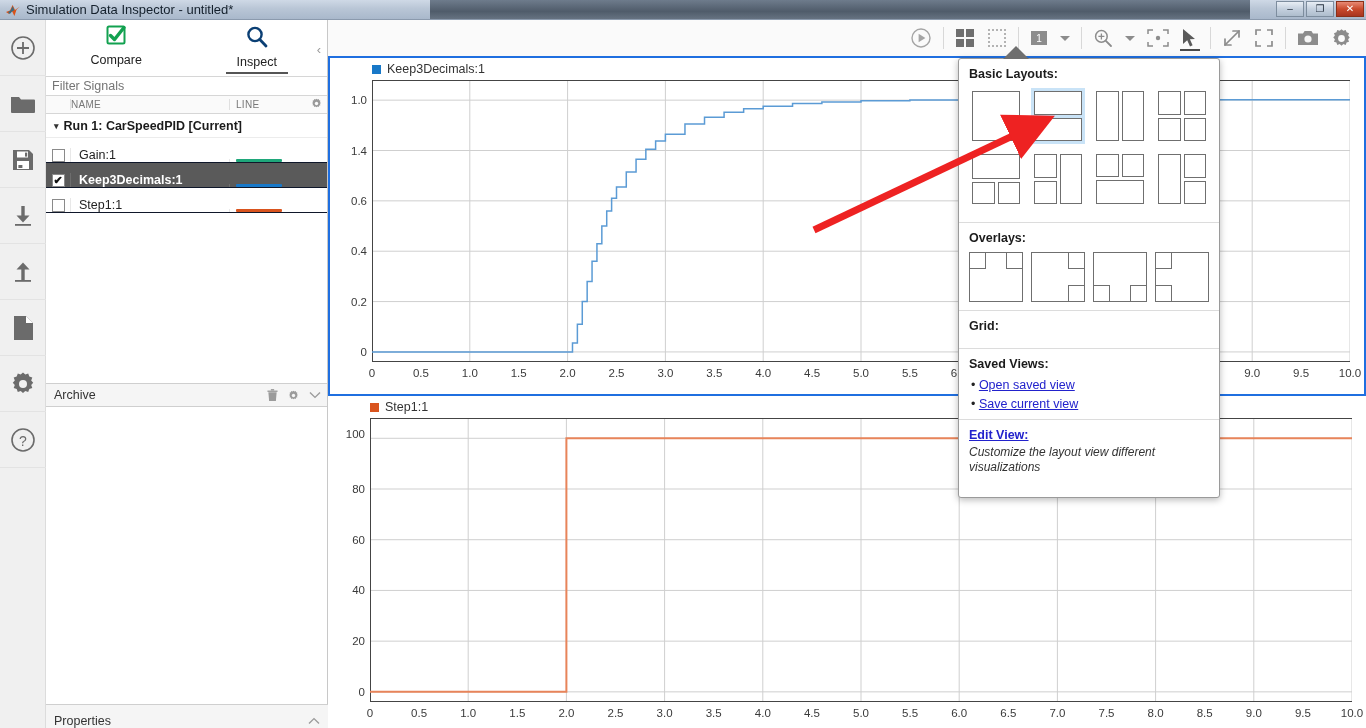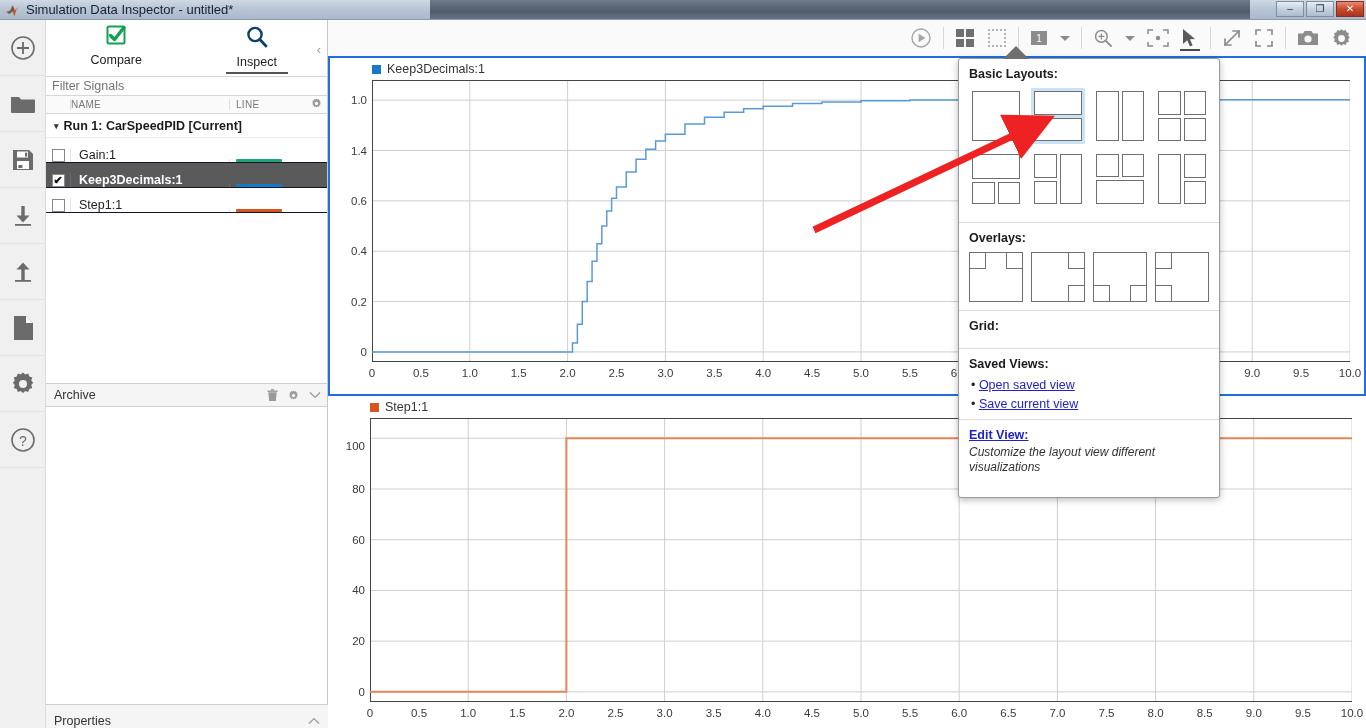--- a/index.html
+++ b/index.html
@@ -565,21 +565,21 @@
           <line x1="0" x2="982" y1="0.5" y2="0.5" stroke="#444" stroke-width="1"></line>
           <line x1="0.5" x2="0.5" y1="0" y2="284" stroke="#444" stroke-width="1"></line>
           <line x1="0" x2="982" y1="283.5" y2="283.5" stroke="#444" stroke-width="1"></line>
           <path d="M0 273.85714285714283 L196.4 273.85714285714283 L196.4 20.285714285714278 L982 20.285714285714278" fill="none" stroke="#e8845a" stroke-width="2"></path>
         </svg>
         <div class="ylabel" style="top: 273.857px;">0</div>
         <div class="ylabel" style="top: 223.143px;">20</div>
         <div class="ylabel" style="top: 172.429px;">40</div>
         <div class="ylabel" style="top: 121.714px;">60</div>
         <div class="ylabel" style="top: 71px;">80</div>
-        <div class="ylabel" style="top: 28px;">100</div>
+        <div class="ylabel" style="top: 16px;">100</div>
         <div class="xlabel" style="left: 0px; top: 289px;">0</div>
         <div class="xlabel" style="left: 49.1px; top: 289px;">0.5</div>
         <div class="xlabel" style="left: 98.2px; top: 289px;">1.0</div>
         <div class="xlabel" style="left: 147.3px; top: 289px;">1.5</div>
         <div class="xlabel" style="left: 196.4px; top: 289px;">2.0</div>
         <div class="xlabel" style="left: 245.5px; top: 289px;">2.5</div>
         <div class="xlabel" style="left: 294.6px; top: 289px;">3.0</div>
         <div class="xlabel" style="left: 343.7px; top: 289px;">3.5</div>
         <div class="xlabel" style="left: 392.8px; top: 289px;">4.0</div>
         <div class="xlabel" style="left: 441.9px; top: 289px;">4.5</div>

